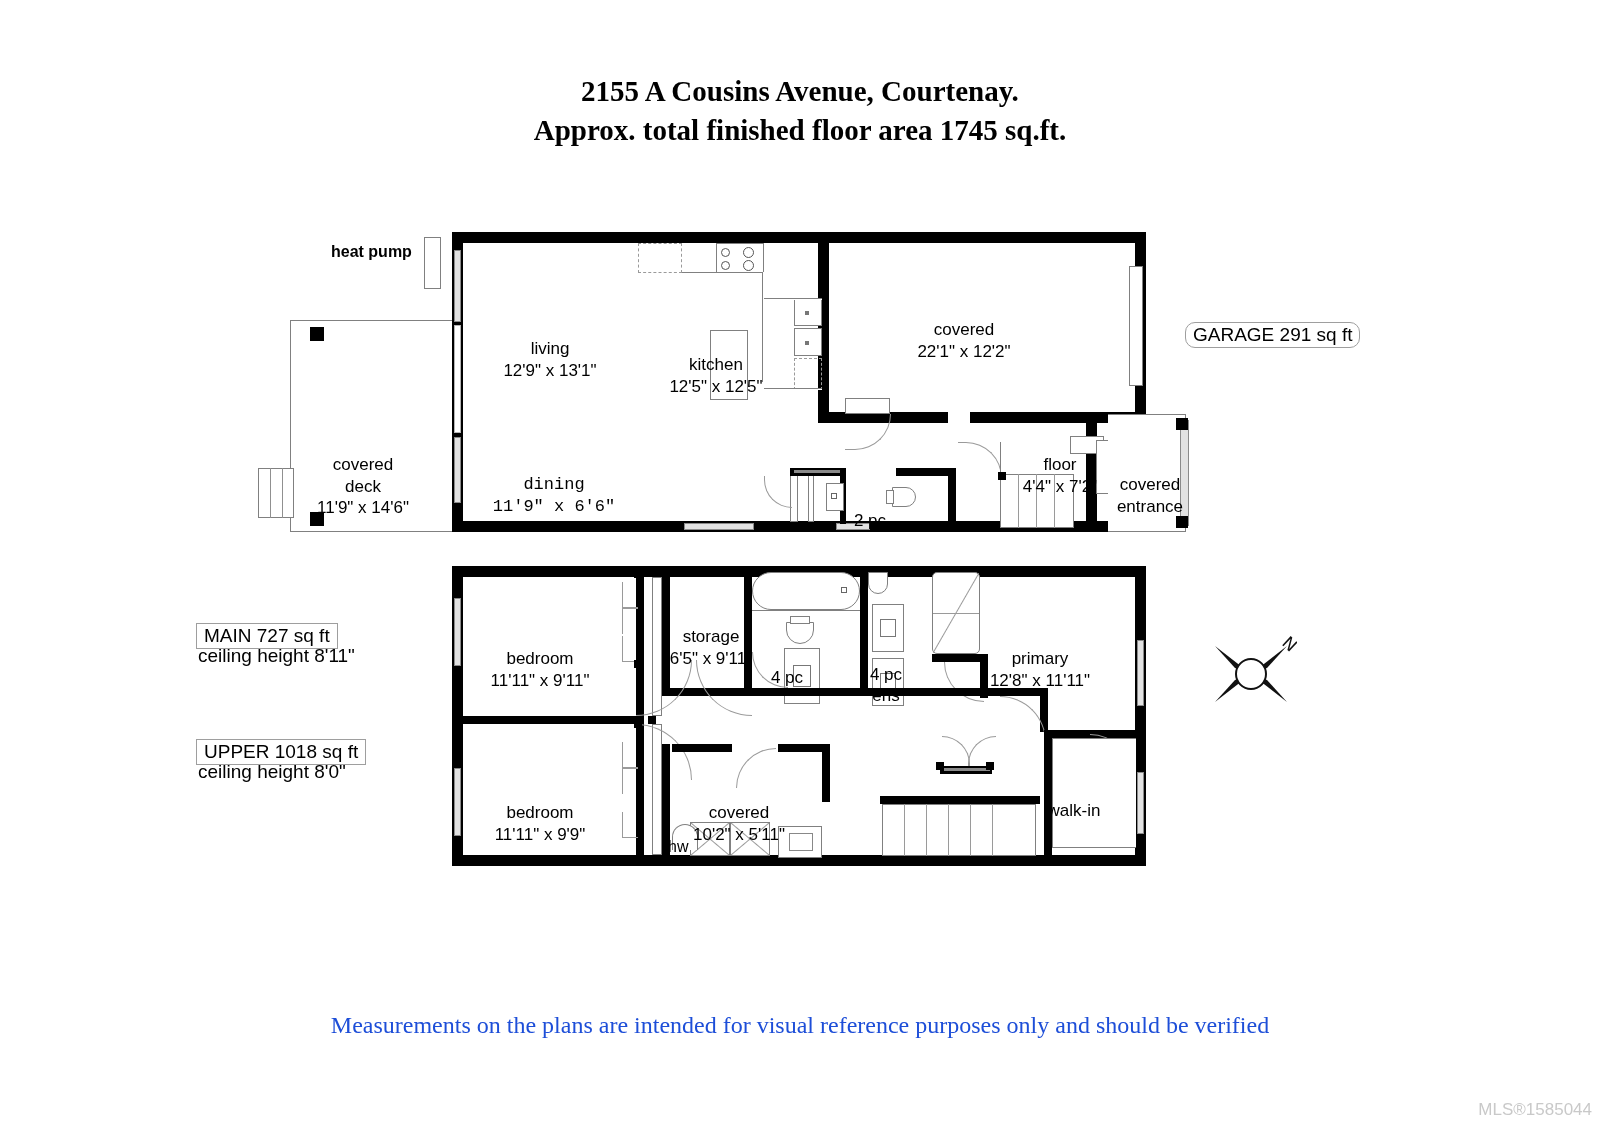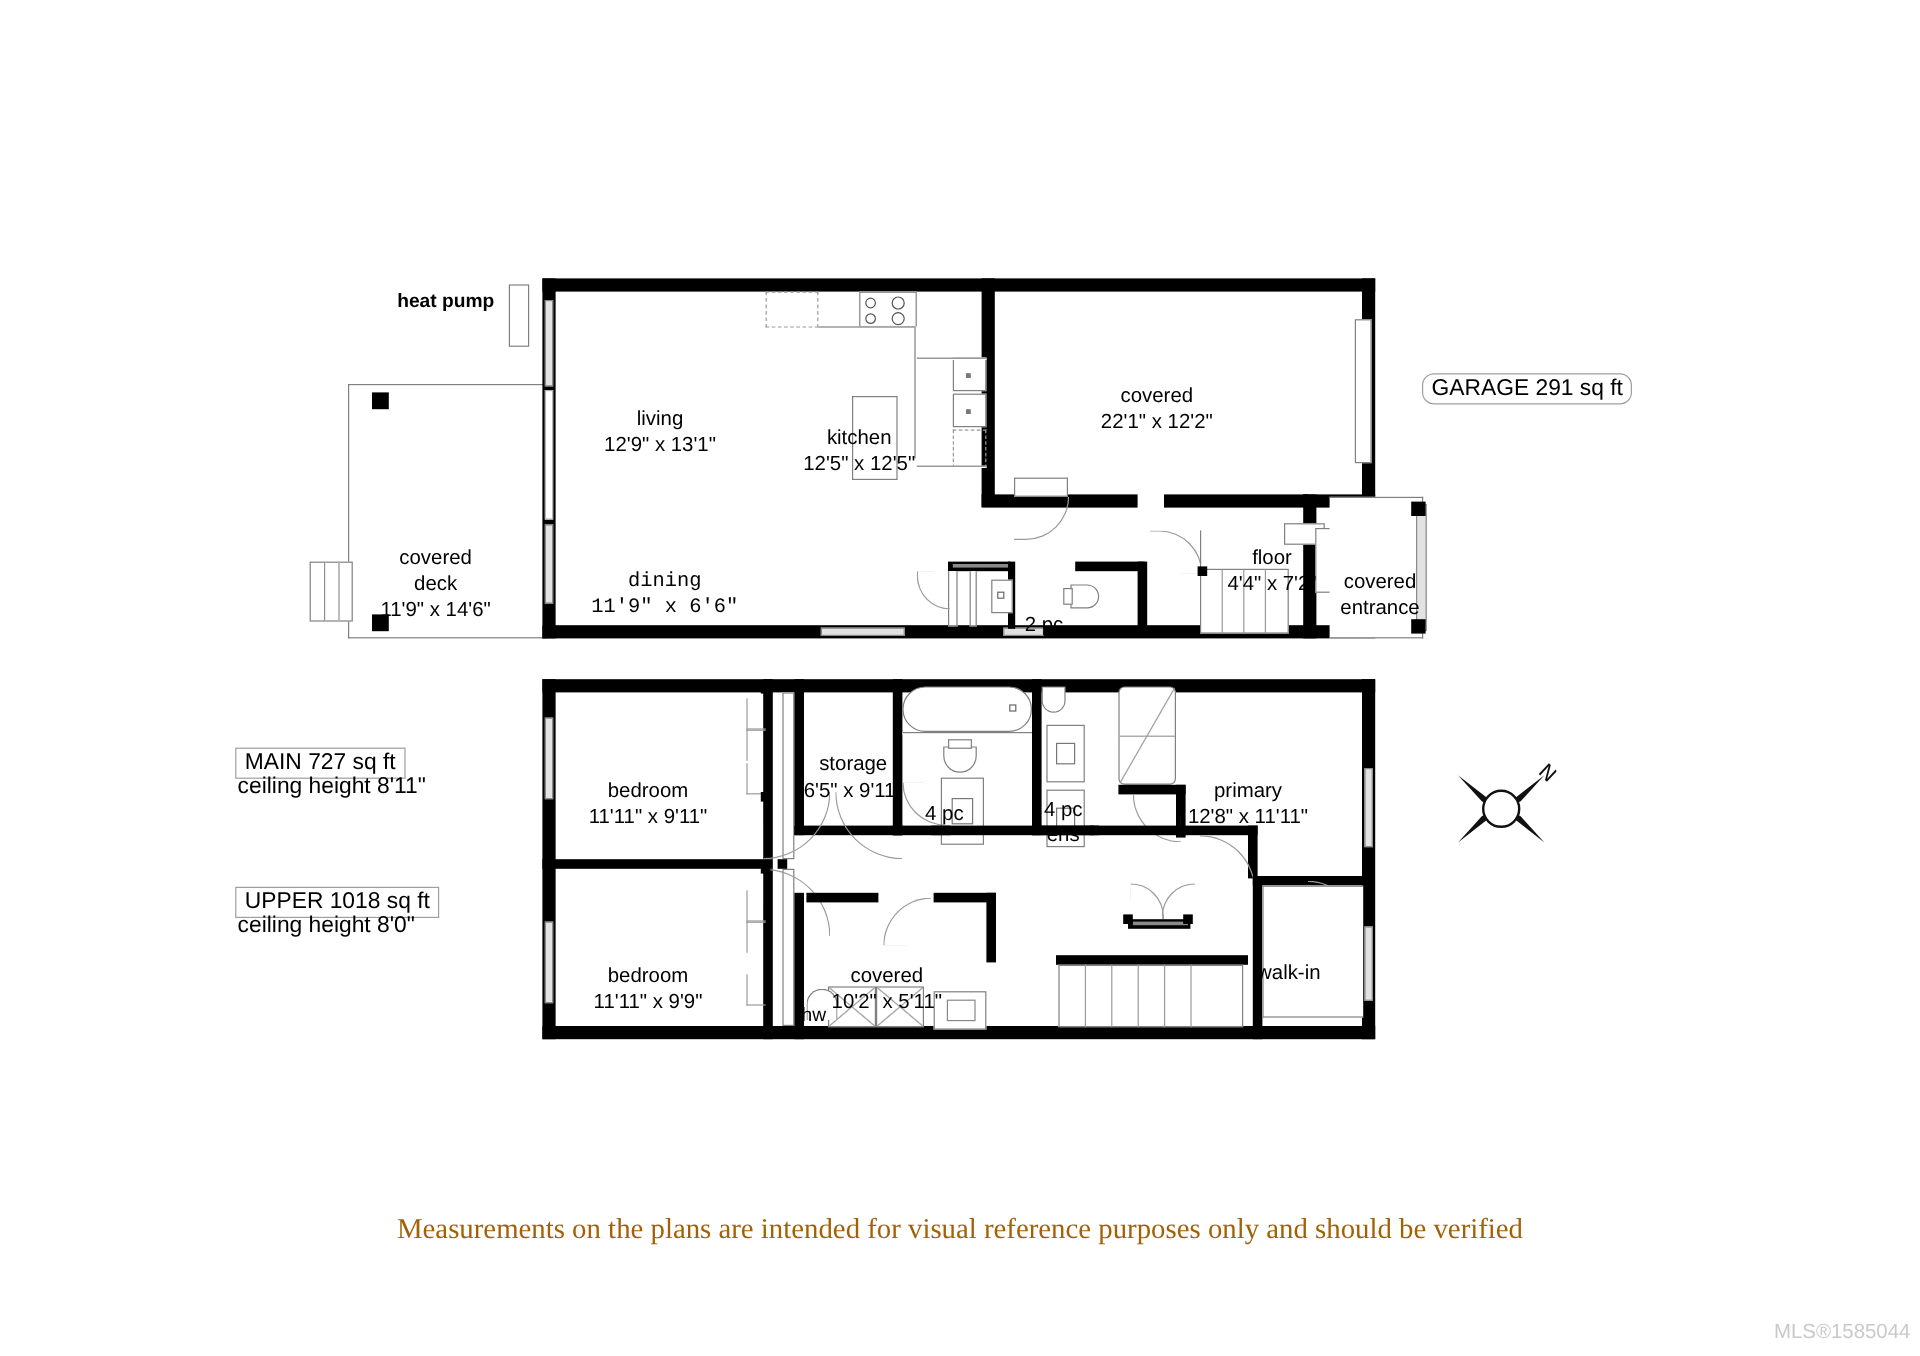--- a/index.html
+++ b/index.html
@@ -84,33 +84,37 @@
     font-family: "Liberation Sans", sans-serif; font-size: 19px; white-space: nowrap;
   }
 
   
   #compass { position: absolute; left: 1205px; top: 628px; width: 92px; height: 92px; }
 
   
   #disclaimer {
     position: absolute; left: 0; top: 1012px; width: 1600px;
     text-align: center;
-    font-family: "Liberation Serif", serif; font-size: 24px; color: #a16207;
+    font-family: "Liberation Serif", serif; font-size: 24px; color: #1d4ed8;
   }
   #mls {
     position: absolute; right: 8px; top: 1100px;
     font-family: "Liberation Sans", sans-serif; font-size: 17px; color: #c9c9c9;
   }
 </style>
 </head>
 <body>
 
 <div id="page">
 
 
+  <div id="title">
+    <div>2155 A Cousins Avenue, Courtenay.</div>
+    <div>Approx. total finished floor area 1745 sq.ft.</div>
+  </div>
 
   <div>
 
     <div class="small-label" style="left:331px; top:243px;font-weight:bold;">heat pump</div>
     <div class="lineb" style="left:424px; top:237px; width:17px; height:52px;"></div>
 
     <div class="lineb" style="left:290px; top:320px; width:166px; height:212px; border-right:none;"></div>
     <div class="post" style="left:310px; top:327px; width:14px; height:14px;"></div>
     <div class="post" style="left:310px; top:512px; width:14px; height:14px;"></div>
 
@@ -359,21 +363,21 @@
     </div>
     <div class="rlabel" style="left:862px; top:645px; width:48px; line-height:1.2;">
       <span>4 pc
 ens</span>
     </div>
     <div class="rlabel" style="left:1040px; top:778px; width:68px;">
       <span>walk-in</span>
     </div>
   </div>
 
-  <div class="boxed-label" style="left:1185px; top:311px;border-radius:10px;">GARAGE   291 sq ft</div>
+  <div class="boxed-label" style="left:1185px; top:322px;border-radius:10px;">GARAGE   291 sq ft</div>
 
   <div class="boxed-label" style="left:196px; top:623px;">MAIN   727 sq ft</div>
   <div class="sub-label" style="left:198px; top:645px;">ceiling height 8'11"</div>
 
   <div class="boxed-label" style="left:196px; top:739px;">UPPER   1018 sq ft</div>
   <div class="sub-label" style="left:198px; top:761px;">ceiling height 8'0"</div>
 
   <div id="compass">
     <svg viewBox="0 0 92 92" width="92" height="92" aria-hidden="true">
       <path d="M46 46 L10 18 L30 40 Z" fill="#111"></path>

